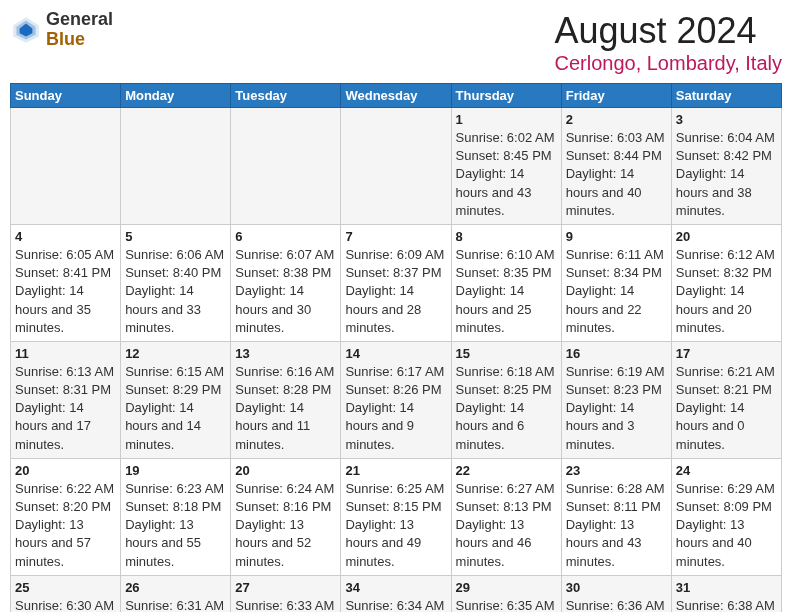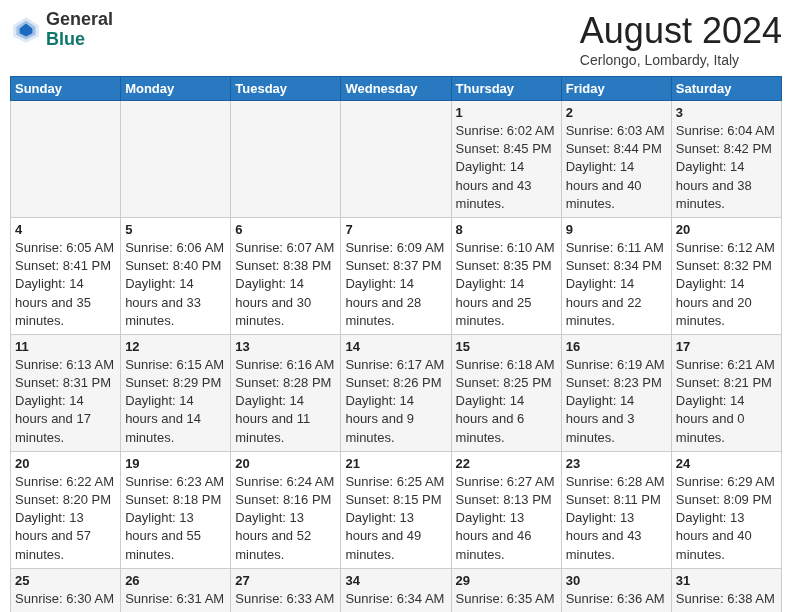--- a/index.html
+++ b/index.html
@@ -21,36 +21,36 @@
       display: flex;
       align-items: center;
       gap: 4px;
     }
     .logo-text {
       font-size: 18px;
       font-weight: bold;
       line-height: 1.1;
     }
     .logo-text .general { color: #333; }
-    .logo-text .blue { color: #0f766e; }
+    .logo-text .blue { color: #a16207; }
     .logo-icon {
       width: 32px;
       height: 32px;
     }
     .title-block {
       text-align: left;
     }
     .month-title {
       font-size: 36px;
       font-weight: normal;
       color: #222;
     }
     .location {
-      font-size: 14px;
-      color: #404040;
+      font-size: 20px;
+      color: #be185d;
     }
     table {
       width: 100%;
       border-collapse: collapse;
       font-size: 11px;
     }
     thead th {
       background-color: #2979c0;
       color: #fff;
       padding: 4px 4px;

